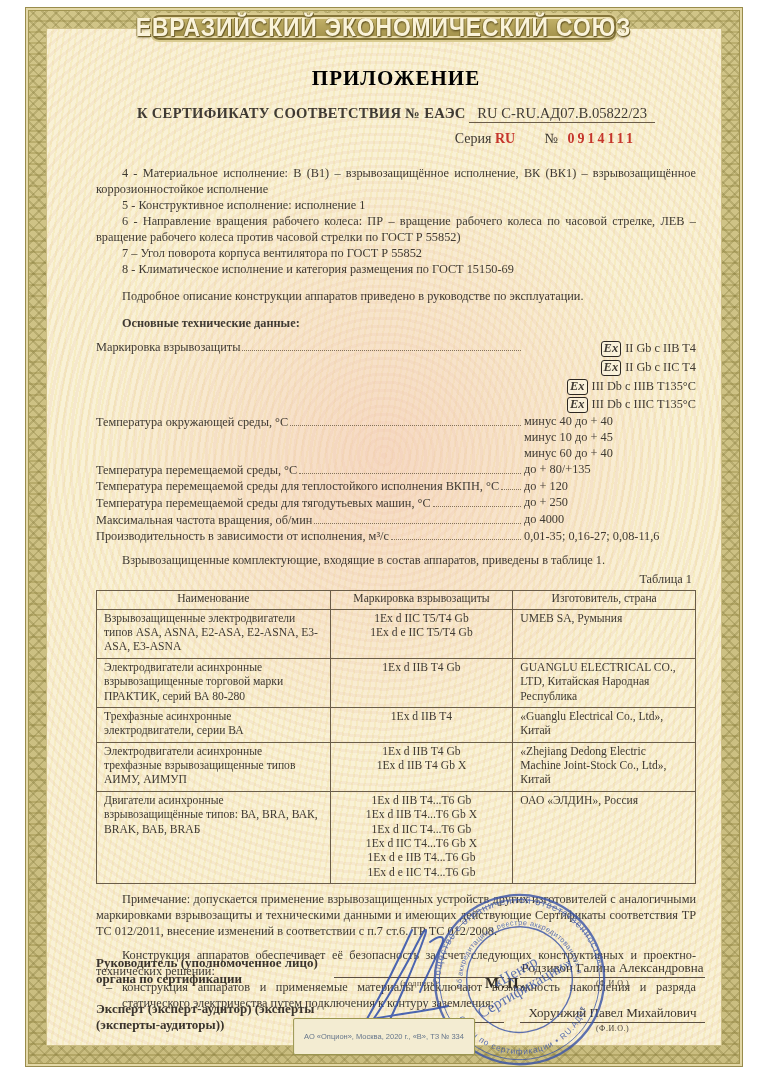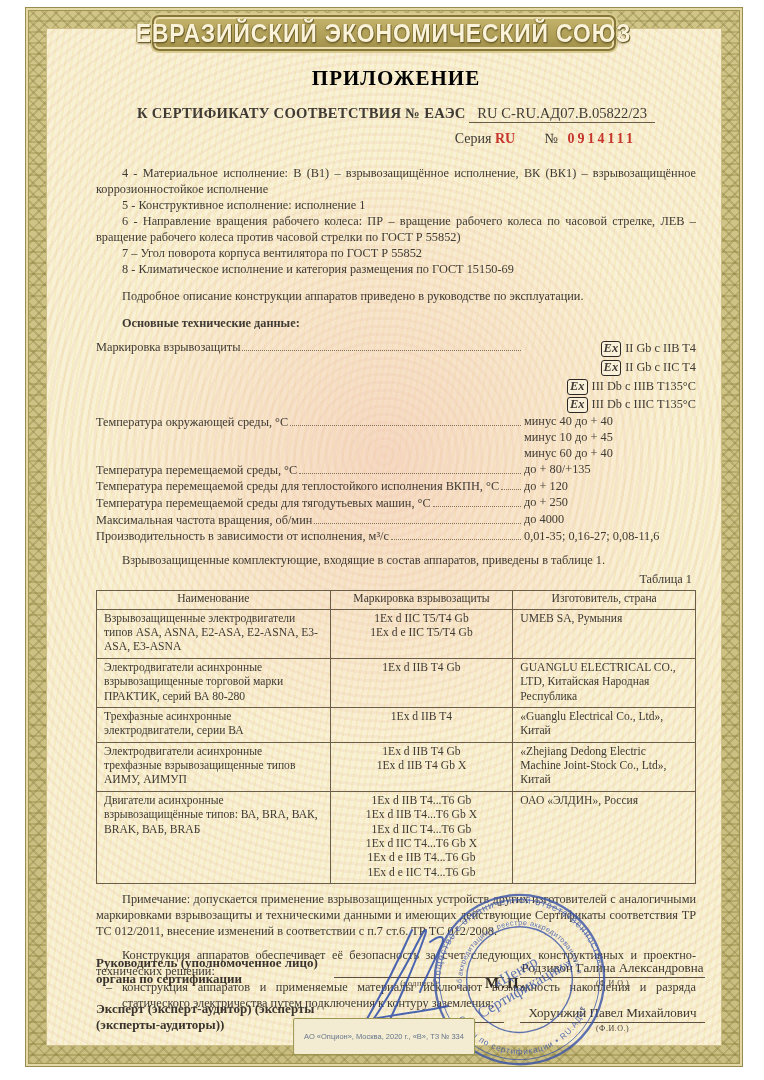--- a/index.html
+++ b/index.html
@@ -20,21 +20,21 @@
   
   .page-inner { position:absolute; inset:21px;
     background:
       radial-gradient(ellipse 60% 40% at 50% 42%, rgba(243,196,178,0.55), rgba(243,196,178,0) 72%),
       repeating-radial-gradient(circle at 50% 42%, rgba(214,150,130,0.10) 0 3px, rgba(214,150,130,0) 3px 8px),
       repeating-linear-gradient(100deg, rgba(238,222,140,0.28) 0 2px, rgba(238,222,140,0) 2px 6px),
       #f9f1d6;
     box-shadow: inset 0 0 0 1px #cdbf86; }
 
   .banner { position:absolute; top:8px; left:50%; transform:translateX(-50%);
-    width:464px; height:36px; z-index:3;
+    width:464px; height:25px; z-index:3;
     background:linear-gradient(#c4b36a,#a2914a);
     border:2px solid #857539; border-radius:7px;
     box-shadow: inset 0 0 0 2px #ecdfae, 0 0 0 2px #d9cb90;
     display:flex; align-items:center; justify-content:center; }
   .banner span { font-family:"Liberation Sans","DejaVu Sans",sans-serif; font-weight:bold;
     font-size:26px; letter-spacing:1px; transform:scaleX(0.88); white-space:nowrap;
     color:#faf3da; text-shadow:1px 1px 0 #6e5f2a, -1px 0 0 #8a7a3c, 0 2px 2px rgba(90,78,30,0.5); }
 
   .content { position:absolute; top:50px; left:21px; right:21px; bottom:21px;
     padding:0 26px 0 50px; color:#3f3a33; font-size:12.3px; line-height:1.3; z-index:2; }

